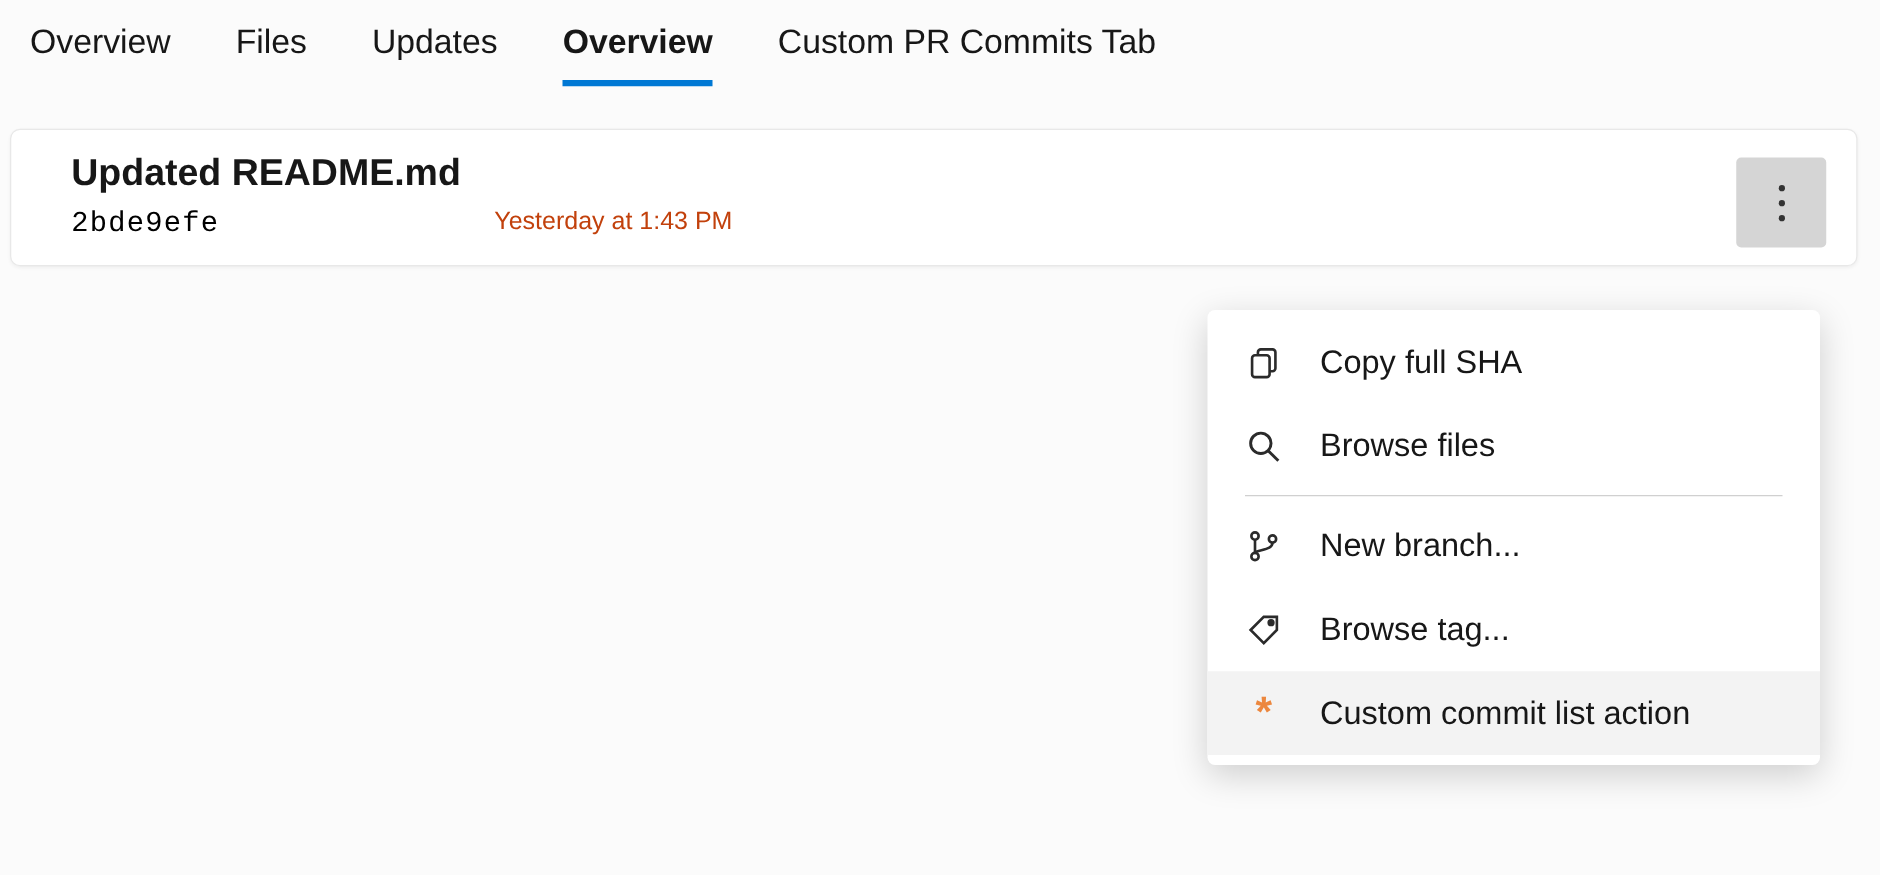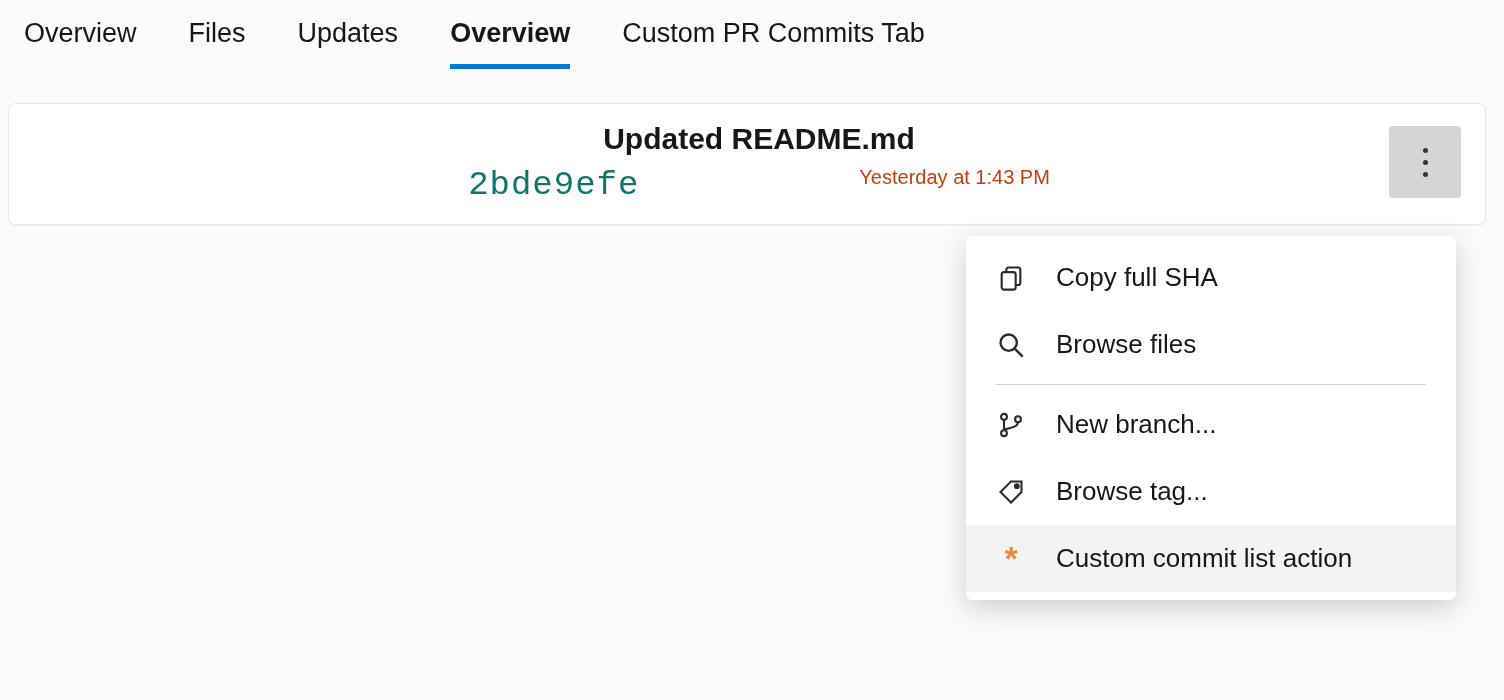--- a/index.html
+++ b/index.html
@@ -38,34 +38,33 @@
     margin: 34px 18px 0 8px;
     background: #ffffff;
     border: 1px solid #e8e8e8;
     border-radius: 8px;
     box-shadow: 0 1px 3px rgba(0,0,0,0.05);
     padding: 18px 24px 20px 48px;
     position: relative;
     display: flex;
     flex-direction: column;
     gap: 10px;
-    align-items: center;
   }
   .commit-title {
     font-size: 30px;
     font-weight: 700;
   }
   .commit-meta {
     display: flex;
     gap: 220px;
   }
   .commit-sha {
     font-family: Consolas, "Courier New", monospace;
-    font-size: 34px;
-    color: #0f766e;
+    font-size: 23px;
+    color: #000000;
     letter-spacing: 1px;
   }
   .commit-time {
     font-size: 20px;
     color: #c2410c;
   }
   .more-btn {
     position: absolute;
     top: 22px;
     right: 24px;
@@ -83,21 +82,21 @@
     flex-direction: column;
     gap: 7px;
   }
   .more-dots span {
     width: 5px; height: 5px;
     background: #333;
     border-radius: 50%;
   }
   .menu {
     position: absolute;
-    top: 236px;
+    top: 248px;
     left: 966px;
     width: 490px;
     background: #ffffff;
     border-radius: 6px;
     box-shadow: 0 8px 28px rgba(0,0,0,0.18);
     padding: 8px 0;
     display: flex;
     flex-direction: column;
   }
   .menu-item {

